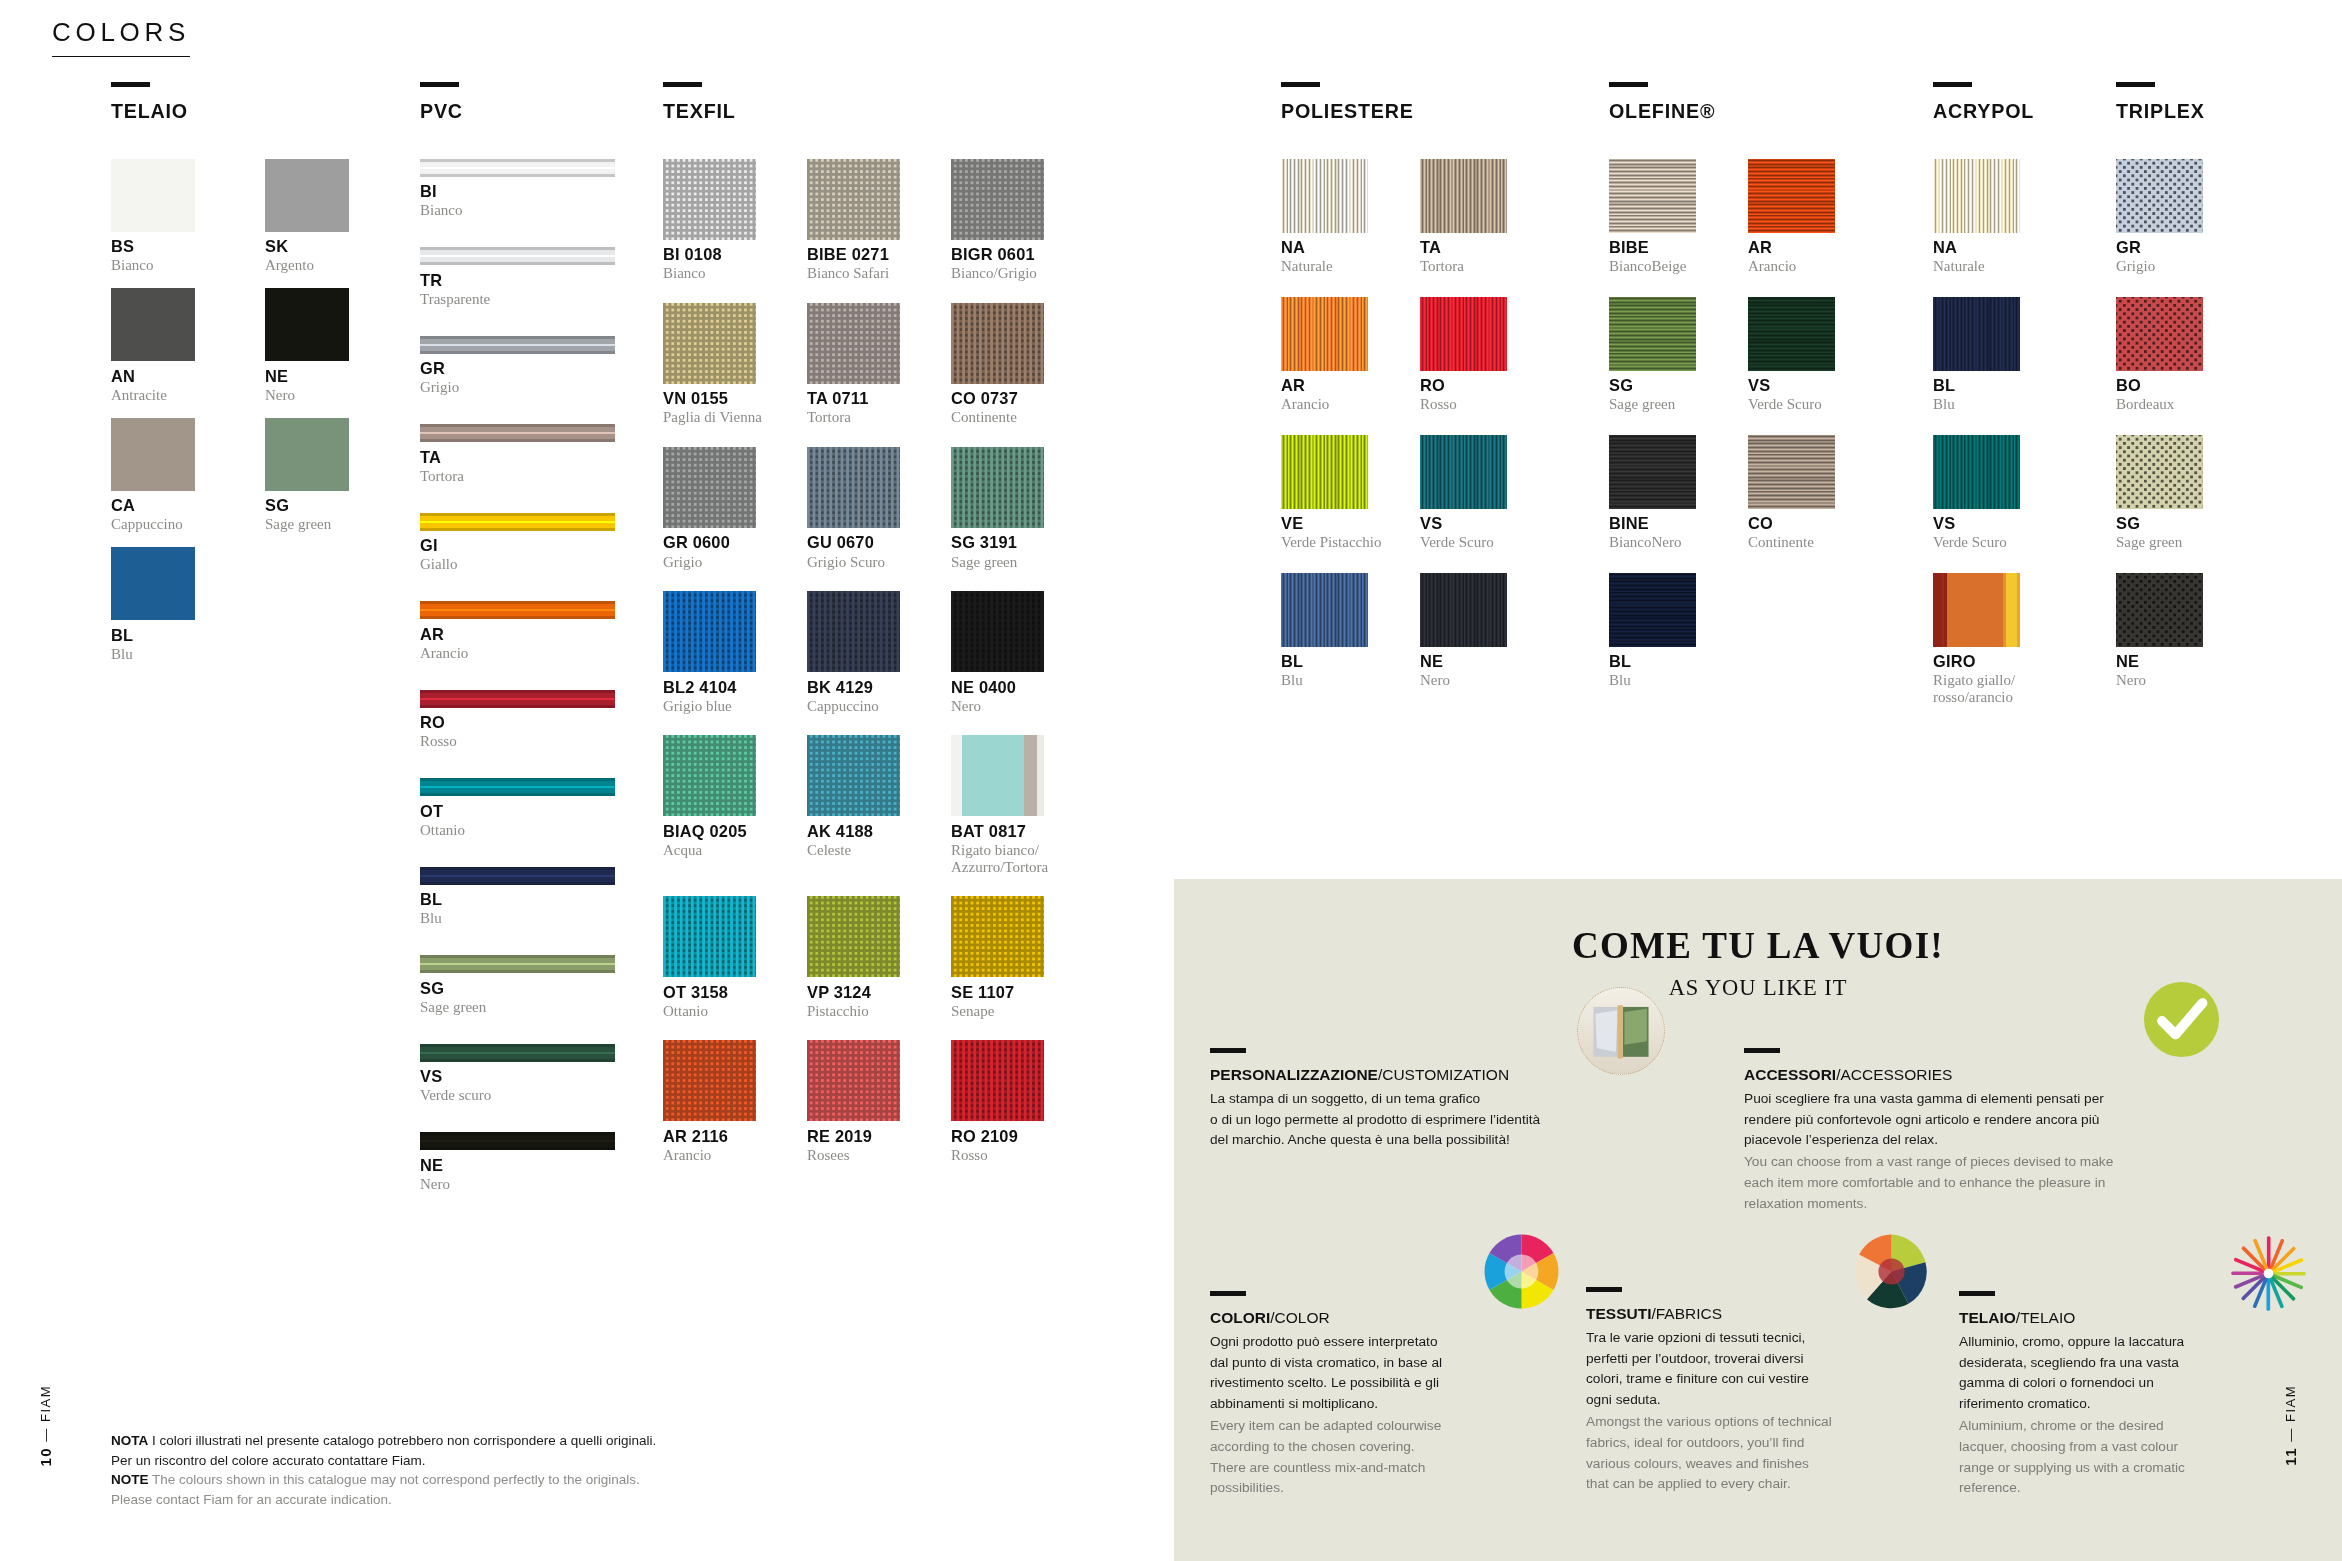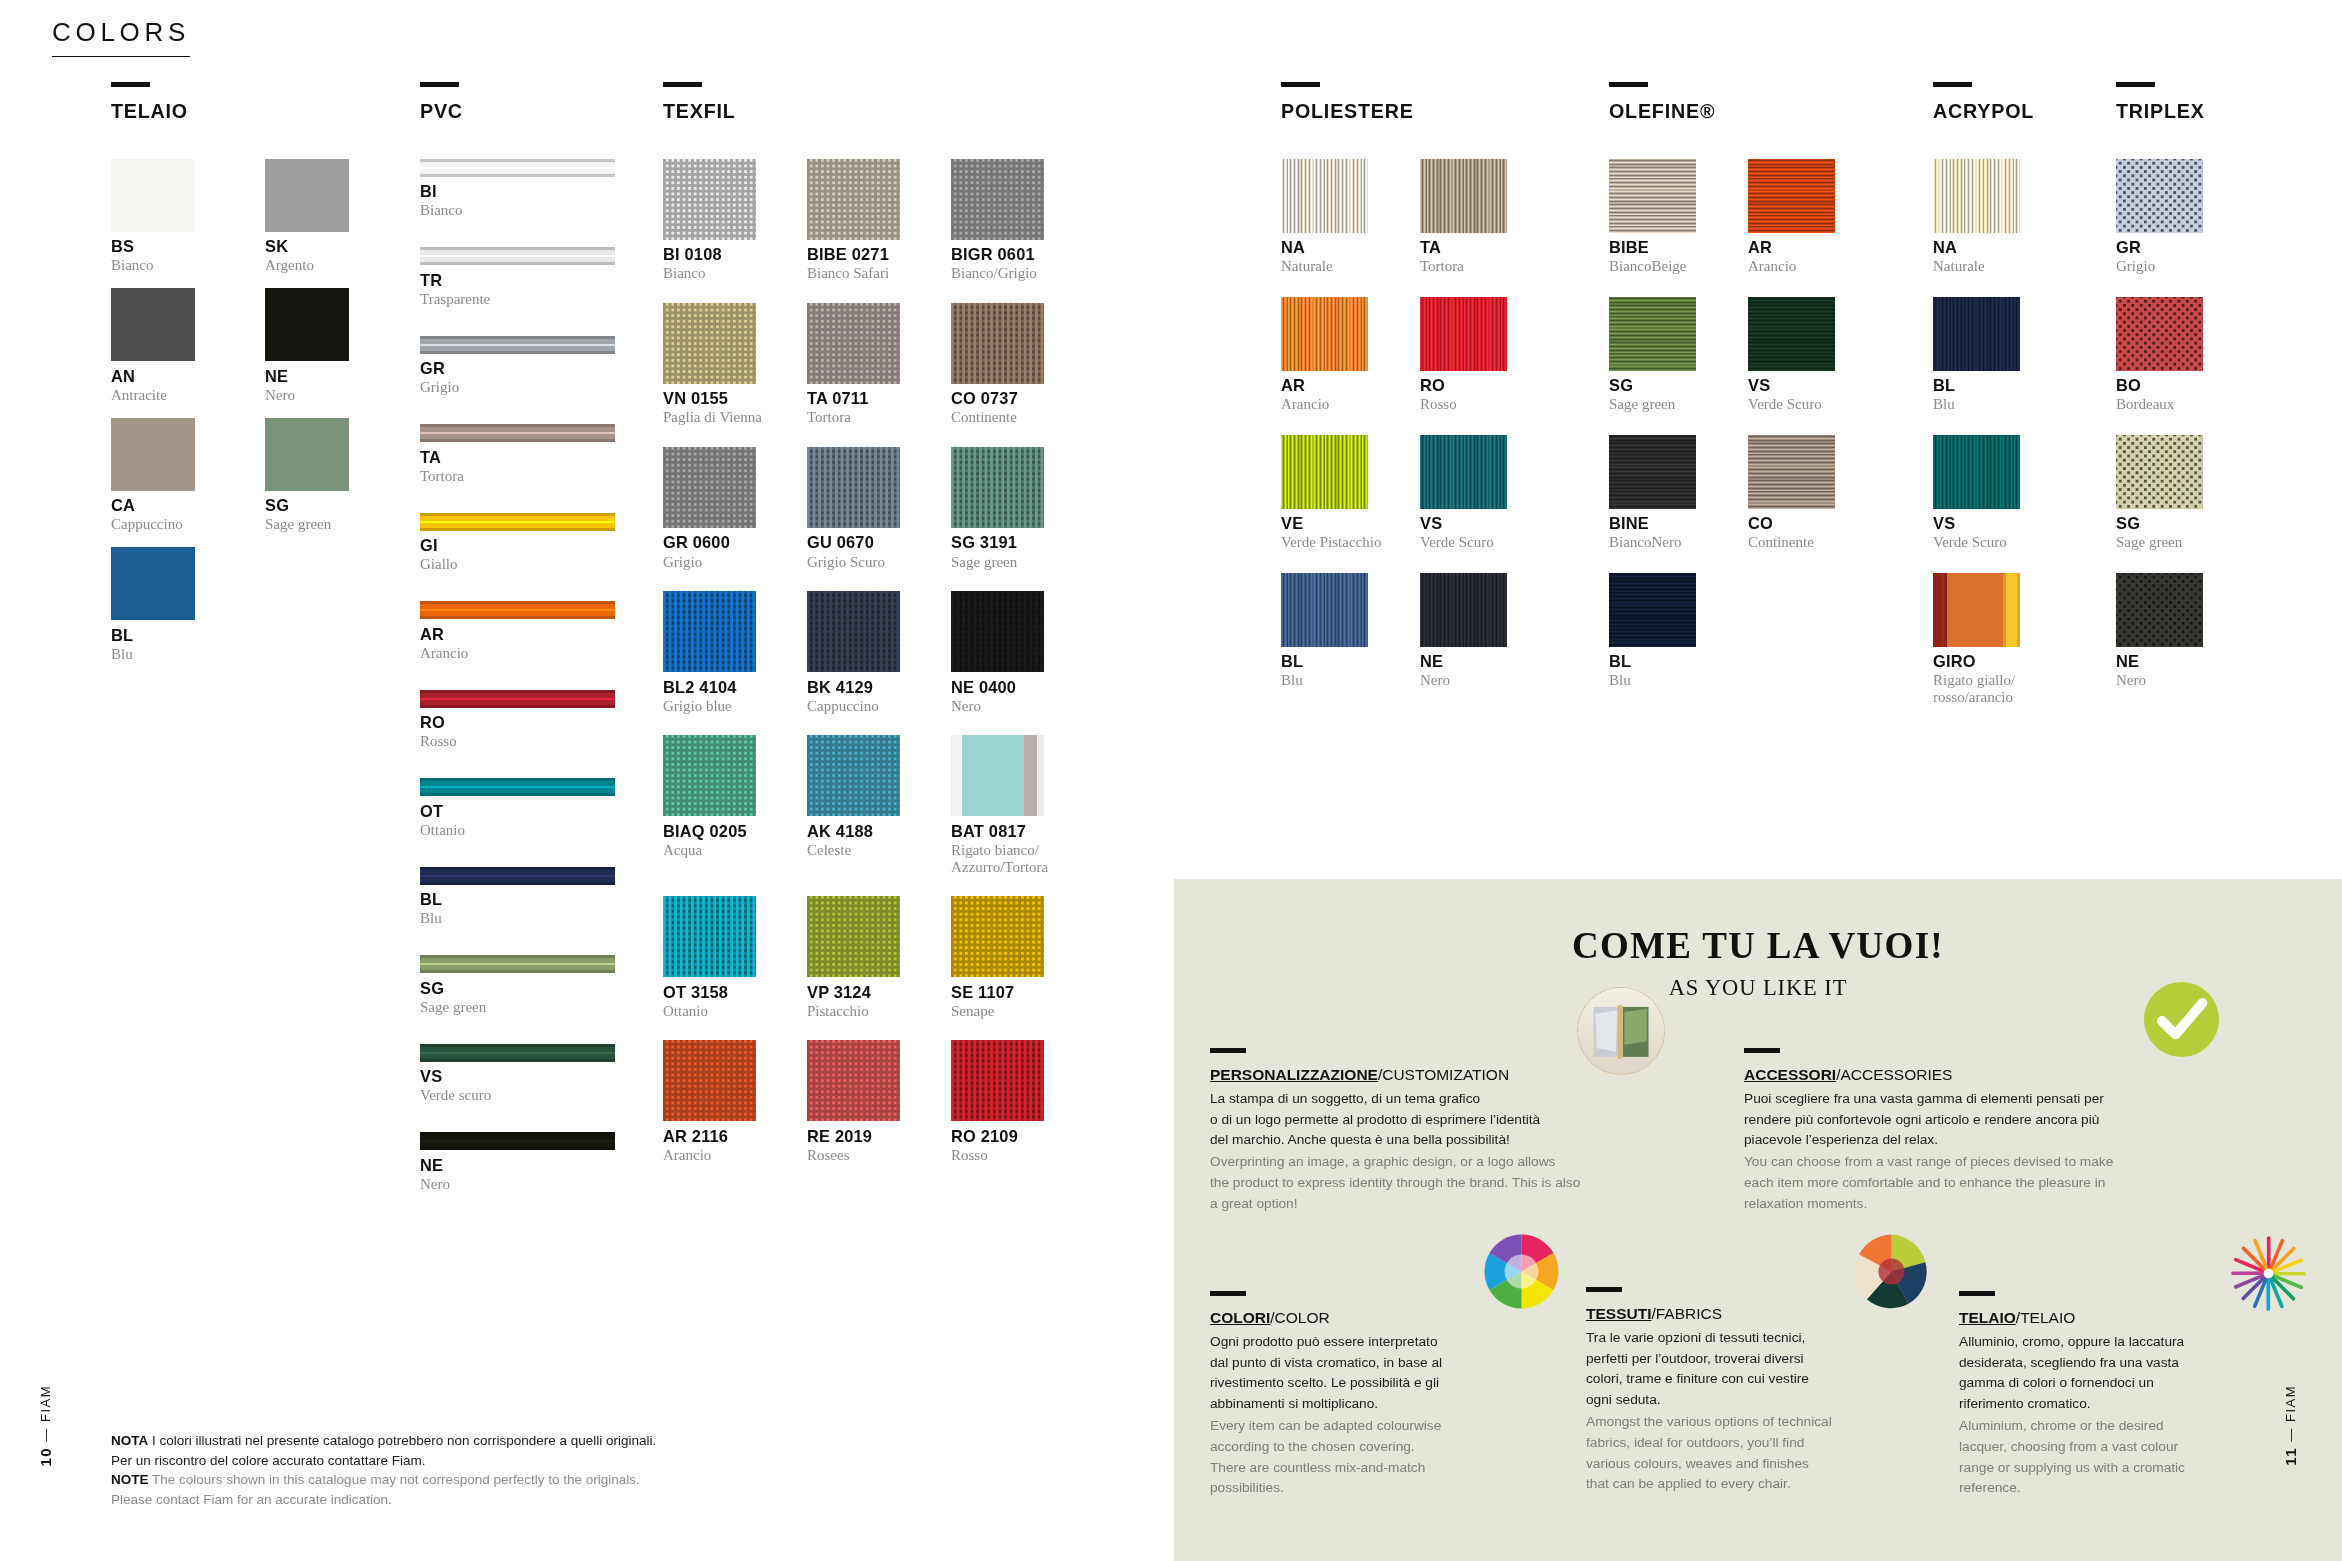--- a/index.html
+++ b/index.html
@@ -70,21 +70,21 @@
     text-align:center;margin-top:45px;font-weight:bold;
   }
   #panel-sub{
     font-family:"Liberation Serif", serif;
     font-size:22.5px;letter-spacing:0.9px;color:#111;
     text-align:center;margin-top:7.5px;
   }
   .feat{position:absolute;}
   .feat .rule{width:36px;height:4.7px;margin-bottom:12px;}
   .feat-head{font-size:15.5px;color:#111;margin-bottom:4.7px;line-height:1.25;}
-  .feat-head b{font-weight:bold;text-decoration:underline;}
+  .feat-head b{font-weight:bold;}
   .feat-it{font-size:13.7px;color:#1a1a1a;line-height:1.52;white-space:pre-line;}
   .feat-en{font-size:13.7px;color:#7d7d78;line-height:1.52;white-space:pre-line;margin-top:0.9px;}
 
   
   .badge{position:absolute;border-radius:50%;overflow:hidden;}
 
   
   #nota{
     position:absolute;left:111px;top:1431px;width:562px;
     font-size:13.5px;line-height:1.45;color:#1a1a1a;
@@ -474,23 +474,20 @@
   <div id="panel">
     <div id="panel-title">COME TU LA VUOI!</div>
     <div id="panel-sub">AS YOU LIKE IT</div>
     <div id="features">
         <div class="feat" style="left: 36px; top: 169px; width: 450px;">
           <span class="rule"></span>
           <div class="feat-head"><b>PERSONALIZZAZIONE</b><span>/CUSTOMIZATION</span></div>
           <div class="feat-it">La stampa di un soggetto, di un tema grafico
 o di un logo permette al prodotto di esprimere l’identità
 del marchio. Anche questa è una bella possibilità!</div>
-          <div class="feat-en">Overprinting an image, a graphic design, or a logo allows
-the product to express identity through the brand. This is also
-a great option!</div>
         </div>
         <div class="feat" style="left: 570px; top: 169px; width: 450px;">
           <span class="rule"></span>
           <div class="feat-head"><b>ACCESSORI</b><span>/ACCESSORIES</span></div>
           <div class="feat-it">Puoi scegliere fra una vasta gamma di elementi pensati per
 rendere più confortevole ogni articolo e rendere ancora più
 piacevole l’esperienza del relax.</div>
           <div class="feat-en">You can choose from a vast range of pieces devised to make
 each item more comfortable and to enhance the pleasure in
 relaxation moments.</div>

